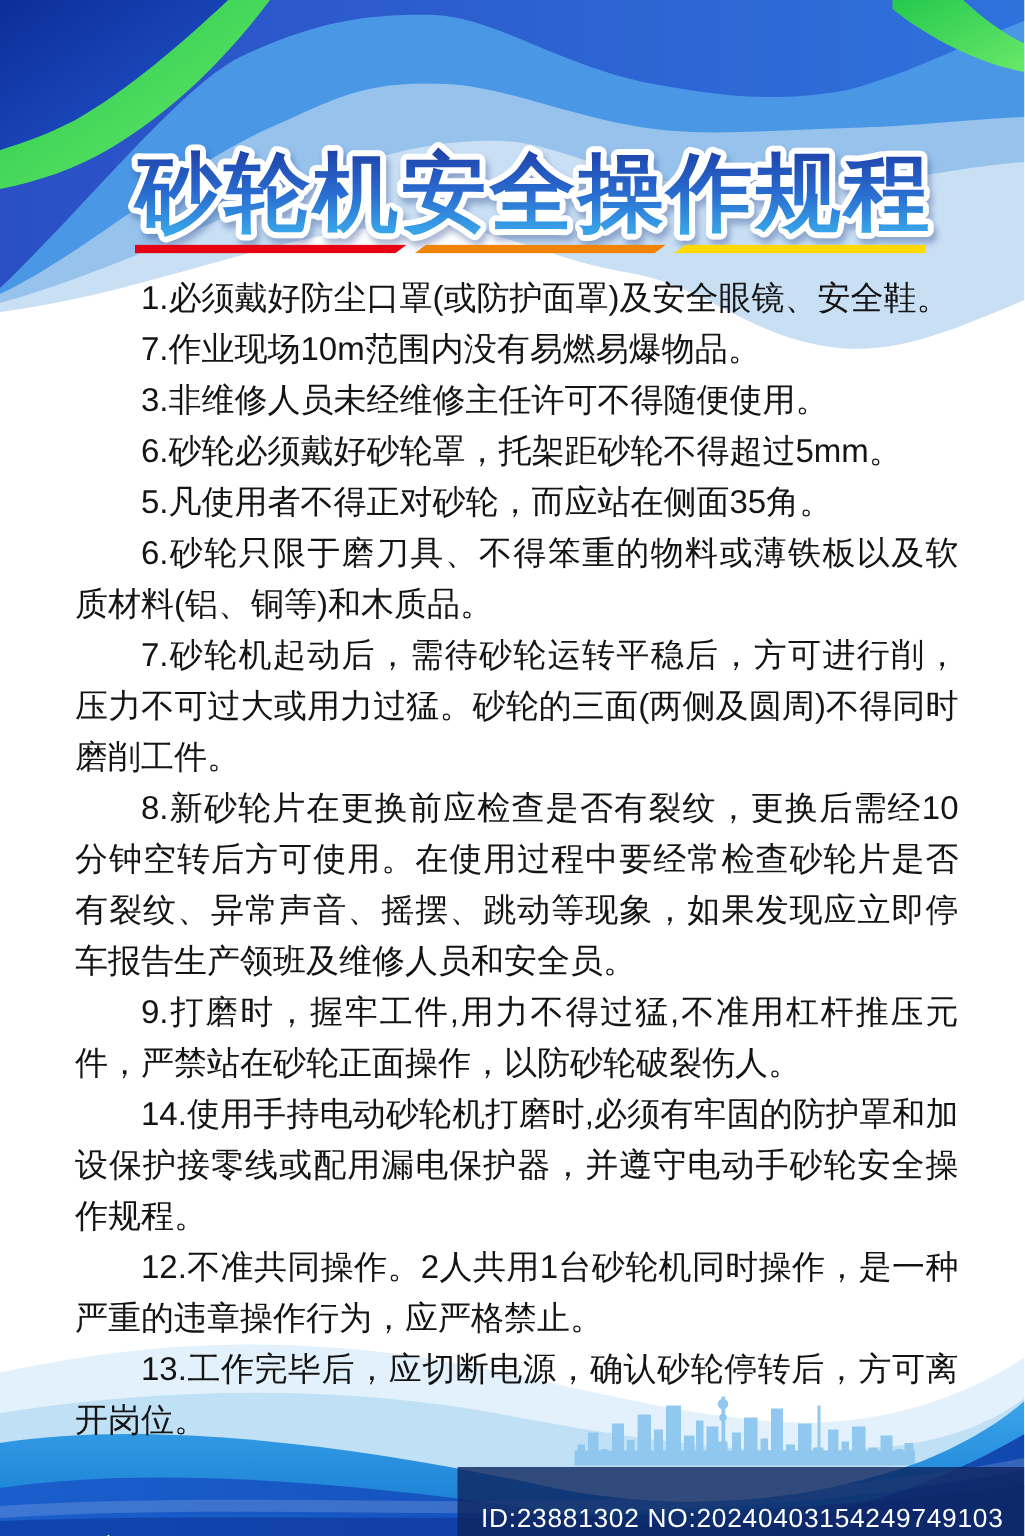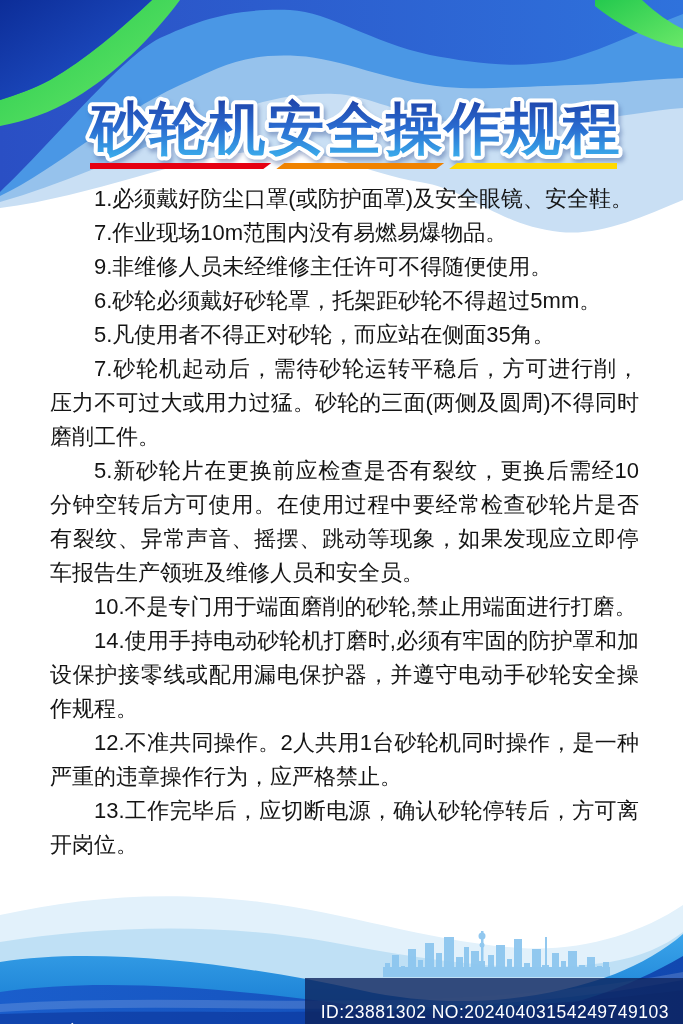--- a/index.html
+++ b/index.html
@@ -105,26 +105,27 @@
 
   <div class="divider">
     <span class="seg-red"></span>
     <span class="seg-orange"></span>
     <span class="seg-yellow"></span>
   </div>
 
   <div class="rules">
     <p>1.必须戴好防尘口罩(或防护面罩)及安全眼镜、安全鞋。</p>
     <p>7.作业现场10m范围内没有易燃易爆物品。</p>
-    <p>9.非维修人员未经维修主任许可不得随便使用。</p>
+    <p>3.非维修人员未经维修主任许可不得随便使用。</p>
     <p>6.砂轮必须戴好砂轮罩，托架距砂轮不得超过5mm。</p>
     <p>5.凡使用者不得正对砂轮，而应站在侧面35角。</p>
+    <p>6.砂轮只限于磨刀具、不得笨重的物料或薄铁板以及软质材料(铝、铜等)和木质品。</p>
     <p>7.砂轮机起动后，需待砂轮运转平稳后，方可进行削，压力不可过大或用力过猛。砂轮的三面(两侧及圆周)不得同时磨削工件。</p>
-    <p>5.新砂轮片在更换前应检查是否有裂纹，更换后需经10分钟空转后方可使用。在使用过程中要经常检查砂轮片是否有裂纹、异常声音、摇摆、跳动等现象，如果发现应立即停车报告生产领班及维修人员和安全员。</p>
-    <p>10.不是专门用于端面磨削的砂轮,禁止用端面进行打磨。</p>
+    <p>8.新砂轮片在更换前应检查是否有裂纹，更换后需经10分钟空转后方可使用。在使用过程中要经常检查砂轮片是否有裂纹、异常声音、摇摆、跳动等现象，如果发现应立即停车报告生产领班及维修人员和安全员。</p>
+    <p>9.打磨时，握牢工件,用力不得过猛,不准用杠杆推压元件，严禁站在砂轮正面操作，以防砂轮破裂伤人。</p>
     <p>14.使用手持电动砂轮机打磨时,必须有牢固的防护罩和加设保护接零线或配用漏电保护器，并遵守电动手砂轮安全操作规程。</p>
     <p>12.不准共同操作。2人共用1台砂轮机同时操作，是一种严重的违章操作行为，应严格禁止。</p>
     <p>13.工作完毕后，应切断电源，确认砂轮停转后，方可离开岗位。</p>
   </div>
 
   <svg class="wave wave-bottom" viewBox="0 0 683 210" preserveAspectRatio="none">
     <defs>
       <linearGradient id="midBlueGrad" x1="0" y1="0" x2="0" y2="1">
         <stop offset="0" stop-color="#3aa4ea"></stop>
         <stop offset="1" stop-color="#1478d0"></stop>

